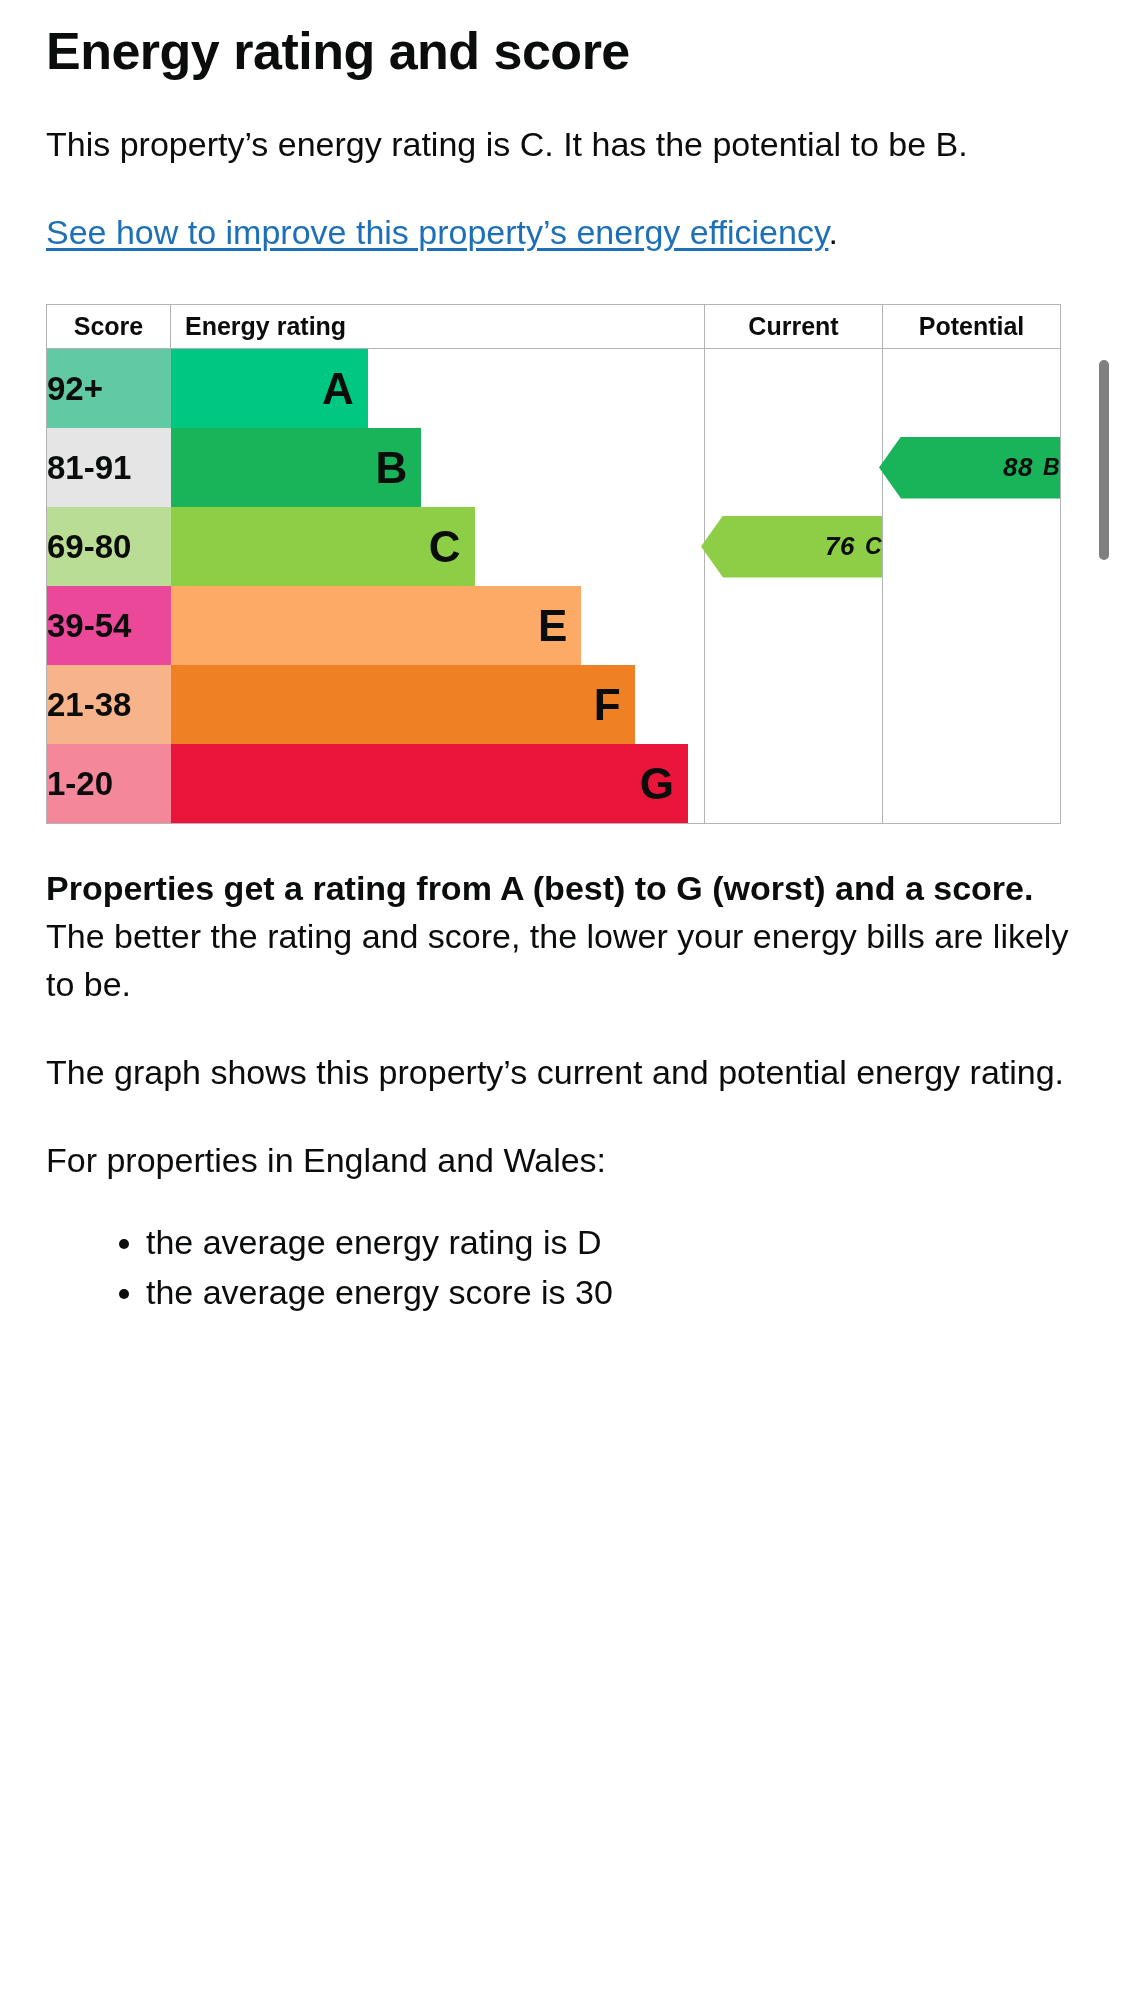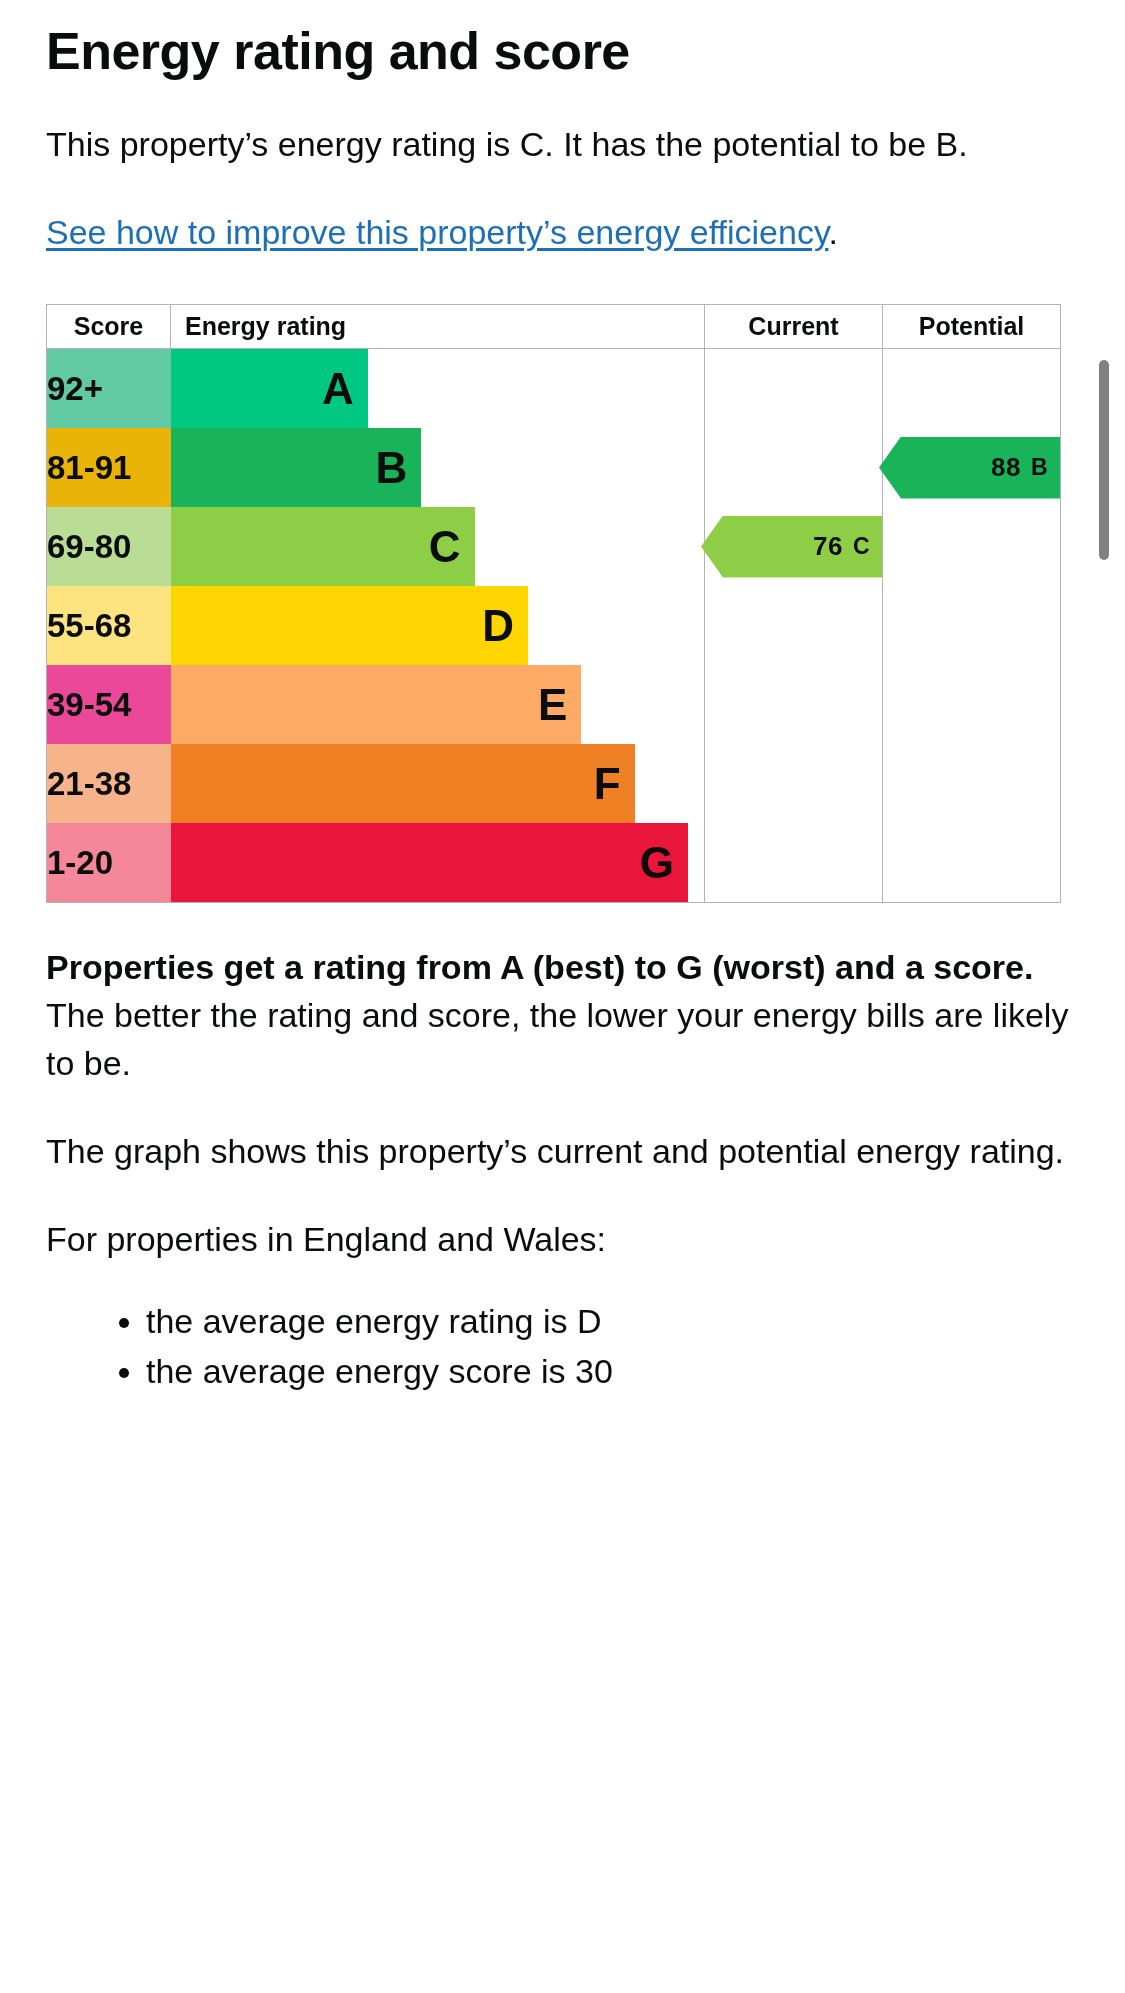--- a/index.html
+++ b/index.html
@@ -119,27 +119,27 @@
     vertical-align: middle;
   }
 
   .arrow {
     position: relative;
     height: 62px;
     margin-left: -4px;
     display: flex;
     align-items: center;
     justify-content: flex-end;
-    padding-right: 12px;
     box-sizing: border-box;
     clip-path: polygon(22px 0, 100% 0, 100% 100%, 22px 100%, 0 50%);
     color: #0b0c0c;
     font-weight: 700;
     font-size: 26px;
     letter-spacing: 0.5px;
+    font-style: italic;
   }
   .arrow .score-num { margin-right: 10px; }
   .arrow .band-letter { font-size: 23px; }
 
   
   .scrollbar-track {
     position: absolute;
     right: 8px;
     top: 0;
     width: 10px;
@@ -193,21 +193,21 @@
       <tbody id="epc-body">
           <tr>
             <td class="score-cell" style="background: rgb(98, 201, 165);">92+</td>
             <td class="bar-cell">
               <div class="bar" style="width: 37%; background: rgb(0, 199, 129);">A</div>
             </td>
             <td class="cur-cell"></td>
             <td class="pot-cell"></td>
           </tr>
           <tr>
-            <td class="score-cell" style="background: #eab308;">81-91</td>
+            <td class="score-cell" style="background: #e5e5e5;">81-91</td>
             <td class="bar-cell">
               <div class="bar" style="width: 47%; background: rgb(25, 180, 89);">B</div>
             </td>
             <td class="cur-cell"></td>
             <td class="pot-cell">
               <div class="arrow" style="background: rgb(25, 180, 89);">
                 <span class="score-num">88</span>
                 <span class="band-letter">B</span>
               </div>
             </td>
@@ -219,28 +219,20 @@
             </td>
             <td class="cur-cell">
               <div class="arrow" style="background: rgb(141, 206, 70);">
                 <span class="score-num">76</span>
                 <span class="band-letter">C</span>
               </div>
             </td>
             <td class="pot-cell"></td>
           </tr>
           <tr>
-            <td class="score-cell" style="background: rgb(253, 228, 127);">55-68</td>
-            <td class="bar-cell">
-              <div class="bar" style="width: 67%; background: rgb(255, 213, 0);">D</div>
-            </td>
-            <td class="cur-cell"></td>
-            <td class="pot-cell"></td>
-          </tr>
-          <tr>
             <td class="score-cell" style="background: #ec4899;">39-54</td>
             <td class="bar-cell">
               <div class="bar" style="width: 77%; background: rgb(252, 170, 101);">E</div>
             </td>
             <td class="cur-cell"></td>
             <td class="pot-cell"></td>
           </tr>
           <tr>
             <td class="score-cell" style="background: rgb(247, 180, 138);">21-38</td>
             <td class="bar-cell">

